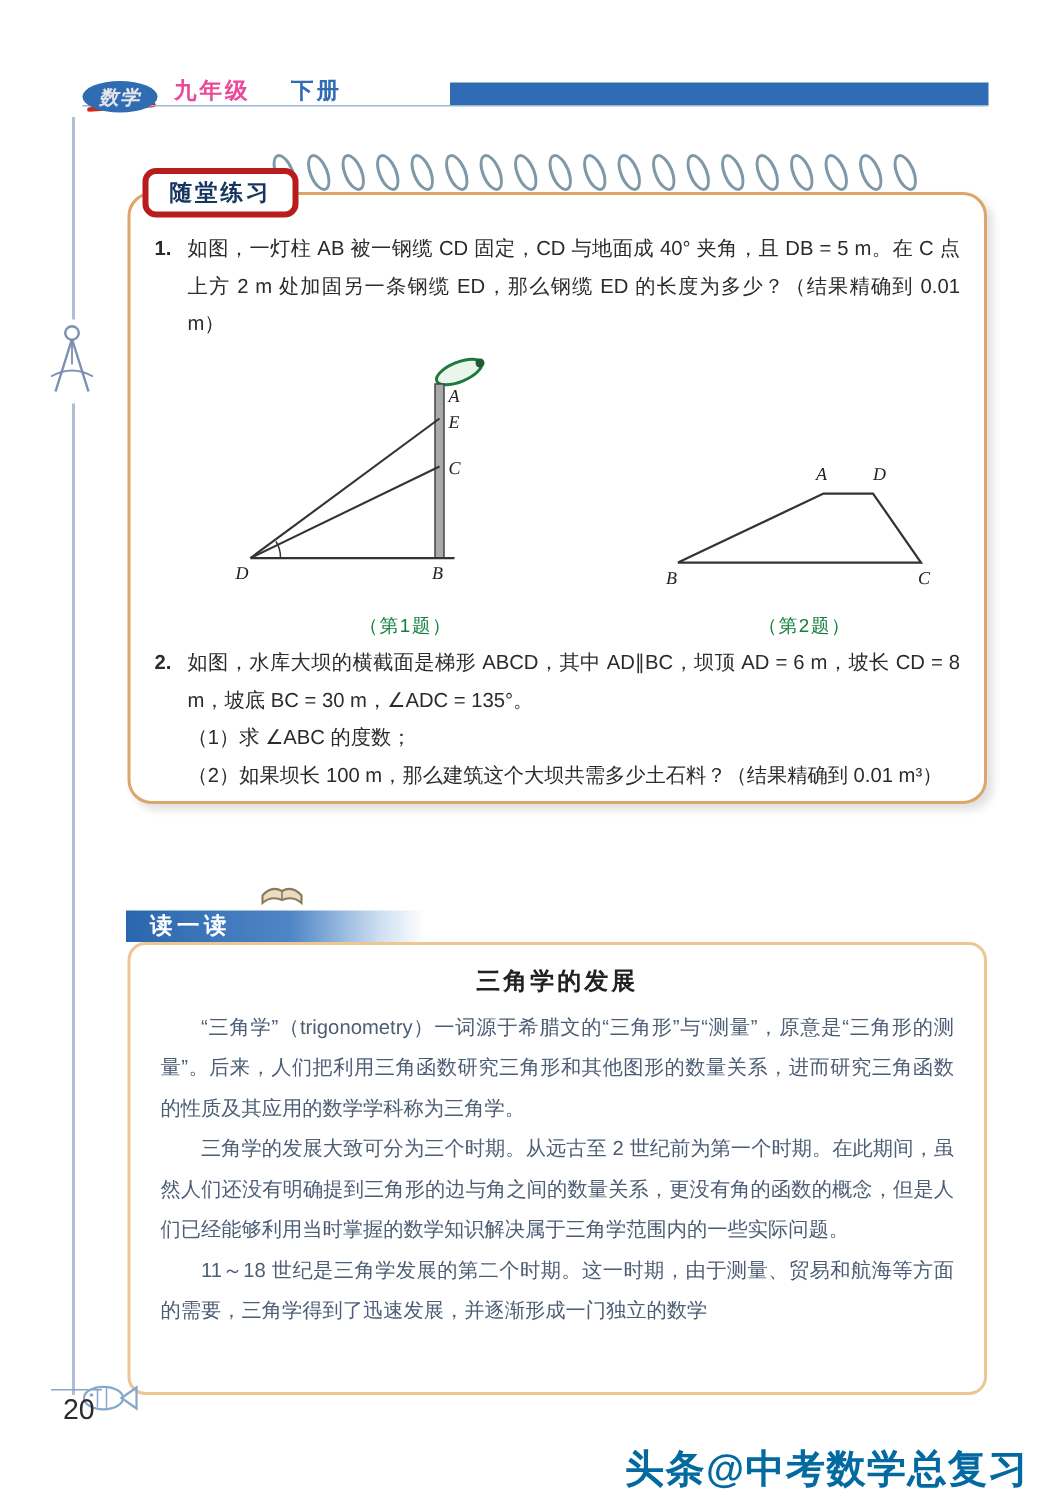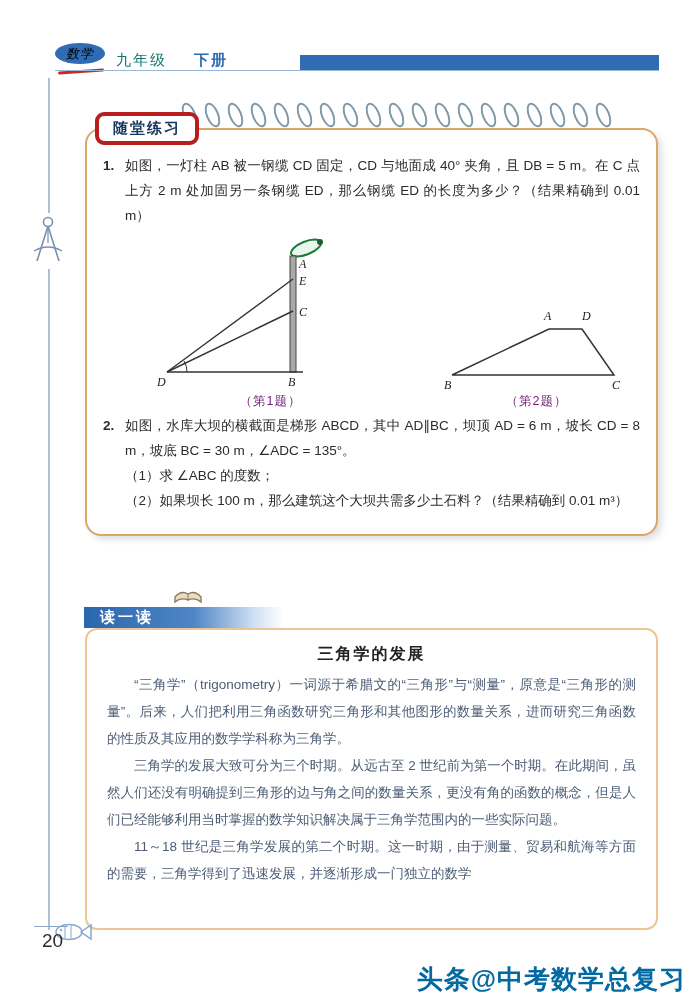--- a/index.html
+++ b/index.html
@@ -5,26 +5,26 @@
   * { box-sizing: border-box; margin: 0; padding: 0; }
   html,body { background:#ffffff; }
   body { font-family: "Liberation Sans", "DejaVu Sans", sans-serif; }
   .page { position: relative; width: 700px; height: 1000px; background:#ffffff; overflow: hidden; }
 
   
   .mline { position:absolute; left:48px; top:78px; width:1.5px; height:852px; background:#aebfd6; }
   .compass { position:absolute; left:28px; top:213px; width:40px; height:56px; background:#ffffff; }
 
   
-  .hdr-badge { position:absolute; left:55px; top:43px; width:50px; height:21px; background:#2f6cb3;
-    border-radius:50%; color:#000000; font-style:italic; font-weight:400; font-size:13px;
+  .hdr-badge { position:absolute; left:55px; top:54px; width:50px; height:21px; background:#2f6cb3;
+    border-radius:50%; color:#e5e5e5; font-style:italic; font-weight:700; font-size:13px;
     display:flex; align-items:center; justify-content:center; letter-spacing:1px; z-index:2; }
   .hdr-badge-underline { position:absolute; left:58px; top:70px; width:46px; height:3px; background:#cf2a18;
     border-radius:2px; transform:rotate(-4deg); }
-  .hdr-grade { position:absolute; left:116px; top:51px; color:#0f766e; font-weight:400; font-size:15px; letter-spacing:2px; }
+  .hdr-grade { position:absolute; left:116px; top:51px; color:#ec4899; font-weight:700; font-size:15px; letter-spacing:2px; }
   .hdr-volume { position:absolute; left:178px; top:51px; color:#2f6cb3; font-weight:700; font-size:15px; letter-spacing:2px;margin-left:16px; }
   .hdr-rule { position:absolute; left:55px; top:70px; width:604px; height:1px; background:#9ab6d8; }
   .hdr-bar { position:absolute; left:300px; top:55px; width:359px; height:15px; background:#2f6cb3; }
 
   
   .pbox { position:absolute; left:85px; top:128px; width:573px; height:408px; background:#ffffff;
     border:2px solid #dca56a; border-radius:16px; box-shadow:4px 4px 6px rgba(0,0,0,0.12);
     padding:24px 16px 10px 14px; z-index:1; }
   .coils { position:absolute; left:178px; top:102px; width:472px; display:flex; z-index:3; }
   .coil { display:inline-block; width:13px; height:26px; margin:0 5px; border:2px solid #7f98a8;
@@ -34,21 +34,21 @@
     letter-spacing:2px; z-index:4; }
 
   .qrow { position:relative; padding-left:24px; font-size:13.5px; line-height:1.85; color:#2b2b2b;
     text-align:justify; }
   .qnum { position:absolute; left:2px; top:0; font-weight:700; }
   .q2parts { padding-left:24px; font-size:13.5px; line-height:1.85; color:#2b2b2b; }
 
   .figrow { display:flex; align-items:flex-end; justify-content:flex-start; gap:56px;
     margin:6px 0 4px 52px; }
   .figblock { display:flex; flex-direction:column; align-items:center; }
-  .figcap { font-size:12.5px; color:#701a75; margin-top:0; letter-spacing:1px; }
+  .figcap { font-size:12.5px; color:#15803d; margin-top:16px; letter-spacing:1px; }
   .flabel { font-family:"Liberation Serif","DejaVu Serif",serif; font-style:italic; font-size:12px; fill:#222; }
 
   
   .readrow { position:absolute; left:84px; top:583px; display:flex; align-items:center; z-index:2;flex-direction:column; }
   .bookicon { margin-right:-8px; z-index:2; }
   .readbar { width:200px; height:21px; padding-left:16px; display:flex; align-items:center;
     background:linear-gradient(90deg,#2a66ae 0%, #4f86c6 55%, #cfe0f2 85%, rgba(255,255,255,0) 100%);
     color:#ffffff; font-weight:700; font-size:15px; letter-spacing:3px; }
 
   .rbox { position:absolute; left:85px; top:628px; width:573px; height:302px; background:#ffffff;

